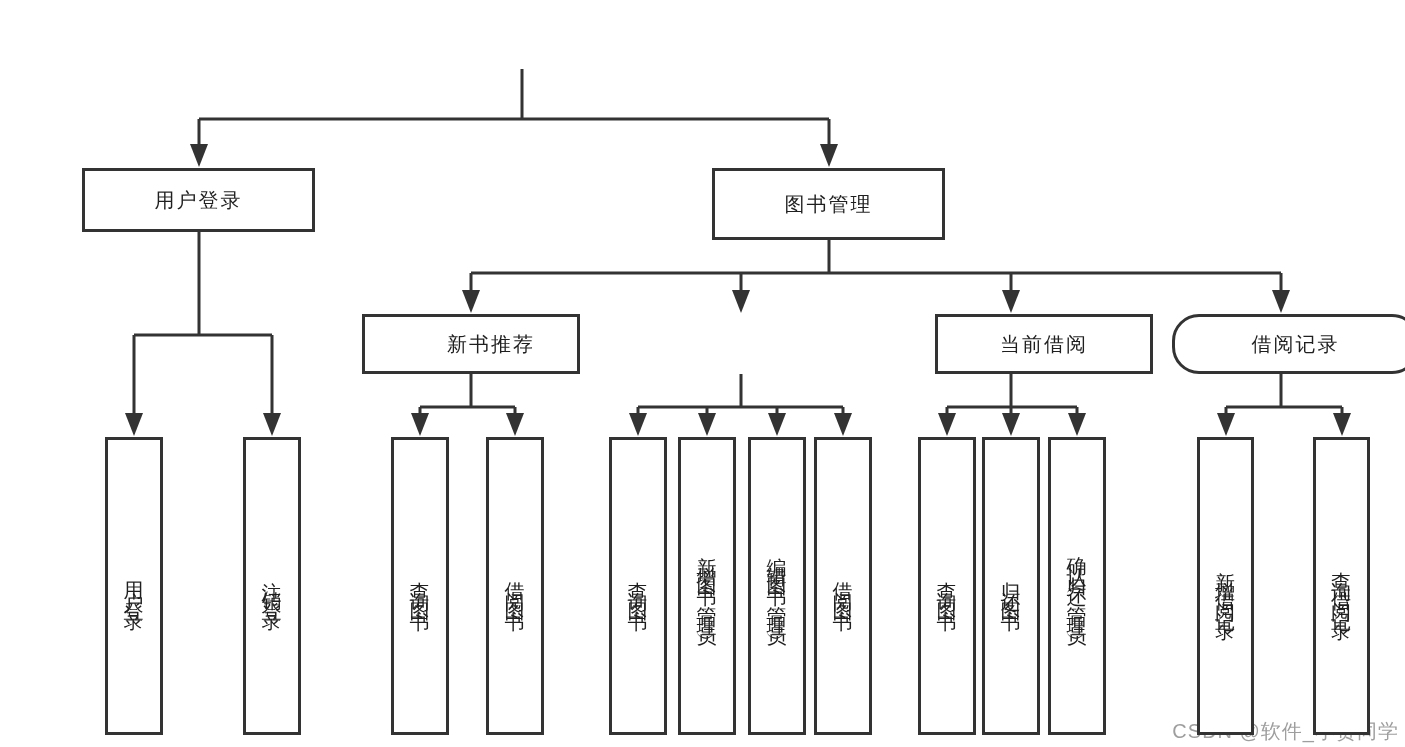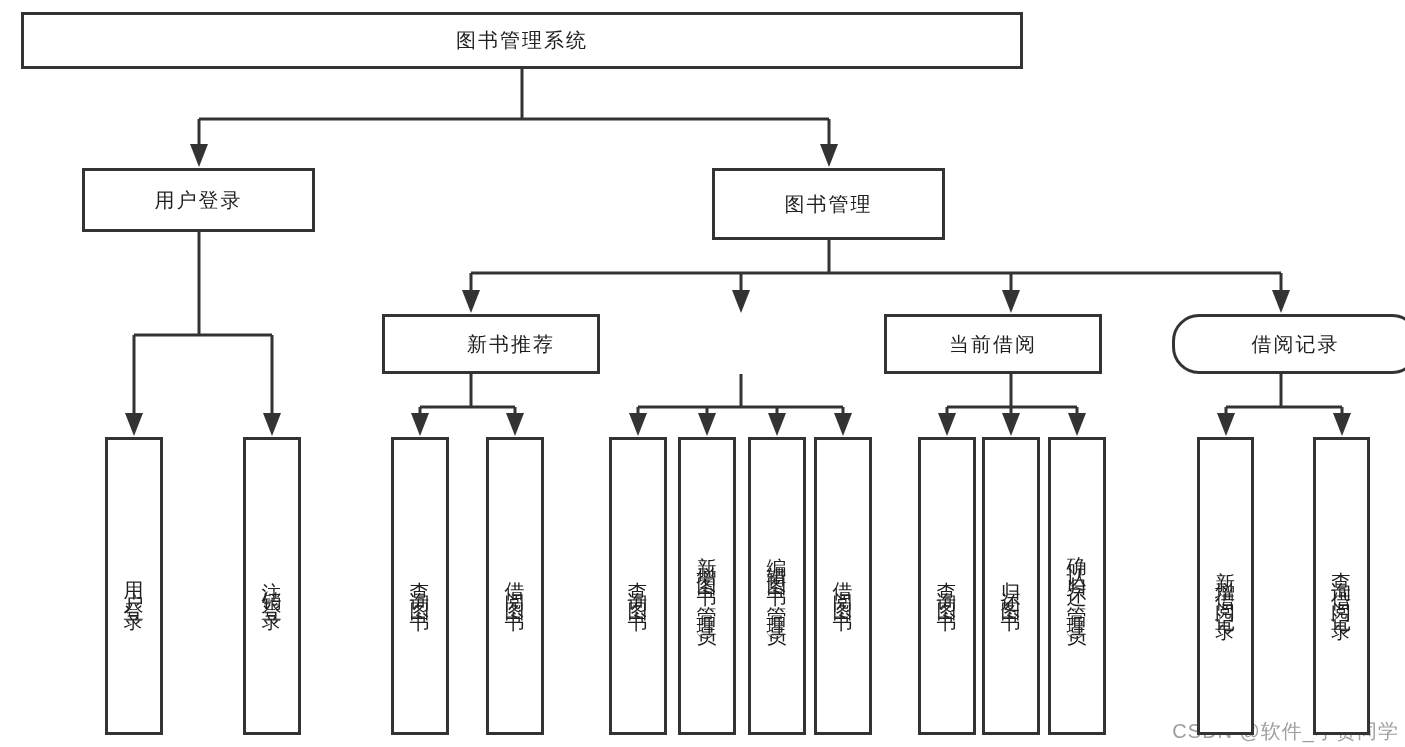--- a/index.html
+++ b/index.html
@@ -63,33 +63,30 @@
       <polygon points="698,413 716,413 707,436" fill="#333333"></polygon>
       <polygon points="768,413 786,413 777,436" fill="#333333"></polygon>
       <polygon points="834,413 852,413 843,436" fill="#333333"></polygon>
       <polygon points="938,413 956,413 947,436" fill="#333333"></polygon>
       <polygon points="1002,413 1020,413 1011,436" fill="#333333"></polygon>
       <polygon points="1068,413 1086,413 1077,436" fill="#333333"></polygon>
       <polygon points="1217,413 1235,413 1226,436" fill="#333333"></polygon>
       <polygon points="1333,413 1351,413 1342,436" fill="#333333"></polygon>
     </svg>
   <div id="watermark">CSDN @软件_小贺同学</div>
-<div class="node horizontal" style="left: 21px; top: 12px; width: 1002px; height: 57px; border-color: rgb(51, 51, 51); color: rgb(31, 31, 31);">
-      <span class="label">图书管理系统</span>
-    </div>
     <div class="node horizontal" style="left: 82px; top: 168px; width: 233px; height: 64px; border-color: rgb(51, 51, 51); color: rgb(31, 31, 31);">
       <span class="label">用户登录</span>
     </div>
     <div class="node horizontal" style="left: 712px; top: 168px; width: 233px; height: 72px; border-color: rgb(51, 51, 51); color: rgb(31, 31, 31);">
       <span class="label">图书管理</span>
     </div>
-    <div class="node horizontal" style="left: 382px; top: 314px; width: 218px; height: 60px; border-color: rgb(51, 51, 51); color: rgb(31, 31, 31); padding-left: 40px;">
+    <div class="node horizontal" style="left: 362px; top: 314px; width: 218px; height: 60px; border-color: rgb(51, 51, 51); color: rgb(31, 31, 31); padding-left: 40px;">
       <span class="label">新书推荐</span>
     </div>
-    <div class="node horizontal" style="left: 884px; top: 314px; width: 218px; height: 60px; border-color: rgb(51, 51, 51); color: rgb(31, 31, 31); font-family: Liberation Mono, monospace;">
+    <div class="node horizontal" style="left: 935px; top: 314px; width: 218px; height: 60px; border-color: rgb(51, 51, 51); color: rgb(31, 31, 31); font-family: Liberation Mono, monospace;">
       <span class="label">当前借阅</span>
     </div>
     <div class="node horizontal" style="left: 1172px; top: 314px; width: 247px; height: 60px; border-color: rgb(51, 51, 51); color: rgb(31, 31, 31); border-radius: 27px;">
       <span class="label">借阅记录</span>
     </div>
     <div class="node vertical" style="left: 105px; top: 437px; width: 58px; height: 298px; border-color: rgb(51, 51, 51); color: rgb(31, 31, 31);">
       <span class="label">用户登录</span>
     </div>
     <div class="node vertical" style="left: 243px; top: 437px; width: 58px; height: 298px; border-color: rgb(51, 51, 51); color: rgb(31, 31, 31);">
       <span class="label">注销登录</span>

